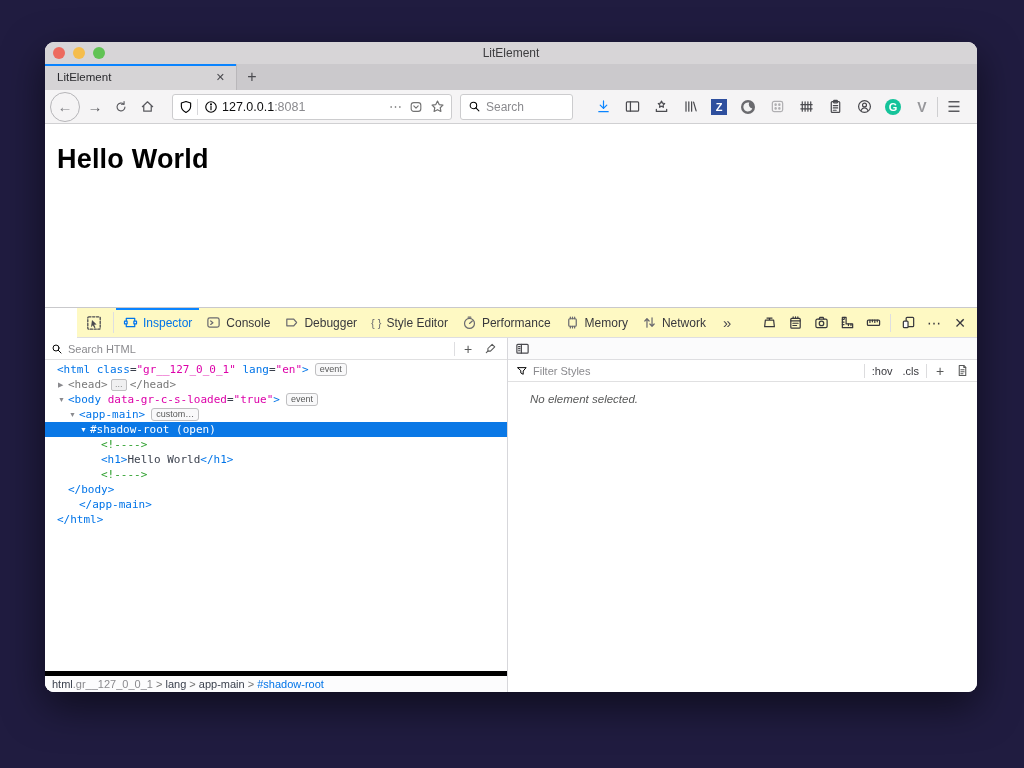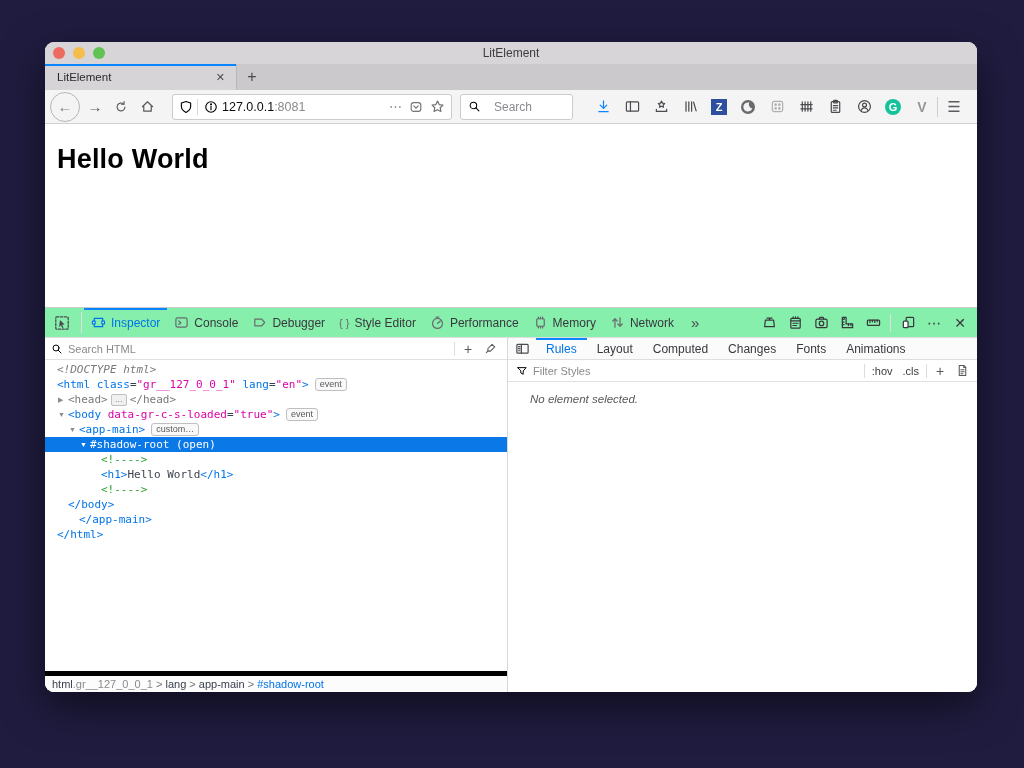--- a/index.html
+++ b/index.html
@@ -34,40 +34,40 @@
   .navbtn.circle { width:30px; height:30px; border:1px solid #b5b5b8; border-radius:50%;
     color:#808085; margin-right:2px; background:#f5f4f5; }
   .urlbar { width:280px; height:26px; background:#fff; border:1px solid #ccccce; border-radius:3px;
     display:flex; align-items:center; padding:0 6px; margin-left:12px; flex:none; }
   .urlbar .vsep { width:1px; height:16px; background:#d7d7da; margin:0 6px 0 4px; }
   .url-host { font-size:12.5px; color:#0c0c0d; margin-left:4px; }
   .url-port { font-size:12.5px; color:#8a8a8e; }
   .url-spacer { flex:1; }
   .url-action { color:#737373; font-size:13px; margin-left:7px; display:flex; align-items:center; }
   .searchbar { width:113px; height:26px; background:#fff; border:1px solid #ccccce; border-radius:3px;
-    display:flex; align-items:center; padding:0 7px; margin-left:8px; flex:none;gap:8px; }
+    display:flex; align-items:center; padding:0 7px; margin-left:8px; flex:none; }
   .search-ph { font-size:12px; color:#8a8a8e; margin-left:5px; }
   .toolicons { margin-left:auto; display:flex; align-items:center; gap:5px; }
   .tbicon { width:24px; height:24px; display:flex; align-items:center; justify-content:center;
     color:#4a4a4f; font-size:14px; flex:none; }
   .tbicon.dim { opacity:.4; }
   .badge-square { width:16px; height:16px; display:flex; align-items:center; justify-content:center;
     font-weight:bold; font-size:11px; }
   .tool-sep { width:1px; height:20px; background:#cfcfd1; margin:0 3px; }
 
   svg.ic { display:block; }
 
   
   .content { height:183px; background:#fff; flex:none; }
   .content h1 { font-size:27px; font-weight:bold; color:#000; padding:20px 0 0 12px; letter-spacing:.2px; }
 
   
   .devtools { flex:1; border-top:1px solid #c9c9cc; display:flex; flex-direction:column; background:#fff; min-height:0; }
-  .dt-toolbar { height:30px; background:#86efac; border-bottom:1px solid #dedee1;
-    display:flex; align-items:stretch; flex:none; }
+  .dt-toolbar { height:30px; background:#fef9c3; border-bottom:1px solid #dedee1;
+    display:flex; align-items:stretch; flex:none;margin-left:32px; }
   .dt-pick { width:34px; display:flex; align-items:center; justify-content:center; color:#4a4a4f; }
   .dt-sep { width:1px; background:#dedee1; margin:4px 2px; }
   .dt-tabs { display:flex; align-items:stretch; }
   .dt-tab { display:flex; align-items:center; gap:5px; padding:0 7px; font-size:12px;
     color:#38383d; position:relative; }
   .dt-tab .ticon { display:flex; color:#6a6a6f; }
   .dt-tab.active { color:#0074e8; }
   .dt-tab.active .ticon { color:#0074e8; }
   .dt-tab.active::before { content:""; position:absolute; top:0; left:0; right:0; height:2px; background:#0a84ff; }
   .dt-more { display:flex; align-items:center; font-size:15px; color:#4a4a4f; padding:0 10px; }
@@ -411,21 +411,20 @@
           <div class="dt-sep" style="height:14px;margin:0 2px;"></div>
           <span class="mini-btn">+</span>
           <span class="mini-btn" id="ic-dropper">
               <svg class="ic" width="13" height="13" viewBox="0 0 16 16" fill="none" stroke="currentColor" stroke-width="1.3" stroke-linecap="round" stroke-linejoin="round">
                 <path d="M10 2.8 13.2 6 8 11.2H4.8V8Z"></path>
                 <path d="M2.8 13.2 4.8 11.2"></path>
               </svg>
             </span>
         </div>
         <div class="markup" id="markup">
-            <div class="m-row" style="padding-left: 12px;"><span class="tok-doctype">&lt;!DOCTYPE html&gt;</span></div>
             <div class="m-row" style="padding-left: 12px;"><span class="tok-tag">&lt;html</span><span class="tok-plain"> </span><span class="tok-attr">class</span><span class="tok-eq">=</span><span class="tok-val">"gr__127_0_0_1"</span><span class="tok-plain"> </span><span class="tok-attr">lang</span><span class="tok-eq">=</span><span class="tok-val">"en"</span><span class="tok-tag">&gt;</span><span class="m-badge">event</span></div>
             <div class="m-row" style="padding-left: 23px;"><span class="m-arrow">▶</span><span class="tok-dim">&lt;head&gt;</span><span class="m-chip">…</span><span class="tok-dim">&lt;/head&gt;</span></div>
             <div class="m-row" style="padding-left: 23px;"><span class="m-arrow">▼</span><span class="tok-tag">&lt;body</span><span class="tok-plain"> </span><span class="tok-val">data-gr-c-s-loaded</span><span class="tok-eq">=</span><span class="tok-val">"true"</span><span class="tok-tag">&gt;</span><span class="m-badge">event</span></div>
             <div class="m-row" style="padding-left: 34px;"><span class="m-arrow">▼</span><span class="tok-tag">&lt;app-main&gt;</span><span class="m-badge">custom…</span></div>
             <div class="m-row sel" style="padding-left: 45px;"><span class="m-arrow">▼</span><span class="tok-selwhite">#shadow-root (open)</span></div>
             <div class="m-row" style="padding-left: 56px;"><span class="tok-comment">&lt;!----&gt;</span></div>
             <div class="m-row" style="padding-left: 56px;"><span class="tok-tag">&lt;h1&gt;</span><span class="tok-plain">Hello World</span><span class="tok-tag">&lt;/h1&gt;</span></div>
             <div class="m-row" style="padding-left: 56px;"><span class="tok-comment">&lt;!----&gt;</span></div>
             <div class="m-row" style="padding-left: 23px;"><span class="tok-tag">&lt;/body&gt;</span></div>
             <div class="m-row" style="padding-left: 34px;"><span class="tok-tag">&lt;/app-main&gt;</span></div>
@@ -444,28 +443,20 @@
       </div>
 
       <div class="dt-rightpane">
         <div class="side-tabsrow">
           <div class="side-toggle" id="ic-sidetoggle">
               <svg class="ic" width="15" height="15" viewBox="0 0 16 16" fill="none" stroke="currentColor" stroke-width="1.3" stroke-linecap="round" stroke-linejoin="round">
                 <rect x="2" y="3.5" width="12" height="9.5" rx="1"></rect>
                 <path d="M6.8 3.5v9.5M3.8 6h1.4M3.8 8.2h1.4M3.8 10.4h1.4"></path>
               </svg>
             </div>
-          <div style="display:flex" id="side-tabs">
-              <div class="side-tab active">Rules</div>
-              <div class="side-tab">Layout</div>
-              <div class="side-tab">Computed</div>
-              <div class="side-tab">Changes</div>
-              <div class="side-tab">Fonts</div>
-              <div class="side-tab">Animations</div>
-            </div>
         </div>
         <div class="filterrow">
           <span id="ic-funnel">
               <svg class="ic" width="12" height="12" viewBox="0 0 16 16" fill="none" stroke="currentColor" stroke-width="1.3" stroke-linecap="round" stroke-linejoin="round">
                 <path d="M2.5 3.5h11L9.6 8v4.4L6.4 10.6V8Z"></path>
               </svg>
             </span>
           <span class="ph">Filter Styles</span>
           <div class="frow-sep"></div>
           <span class="pseudo">:hov</span>

